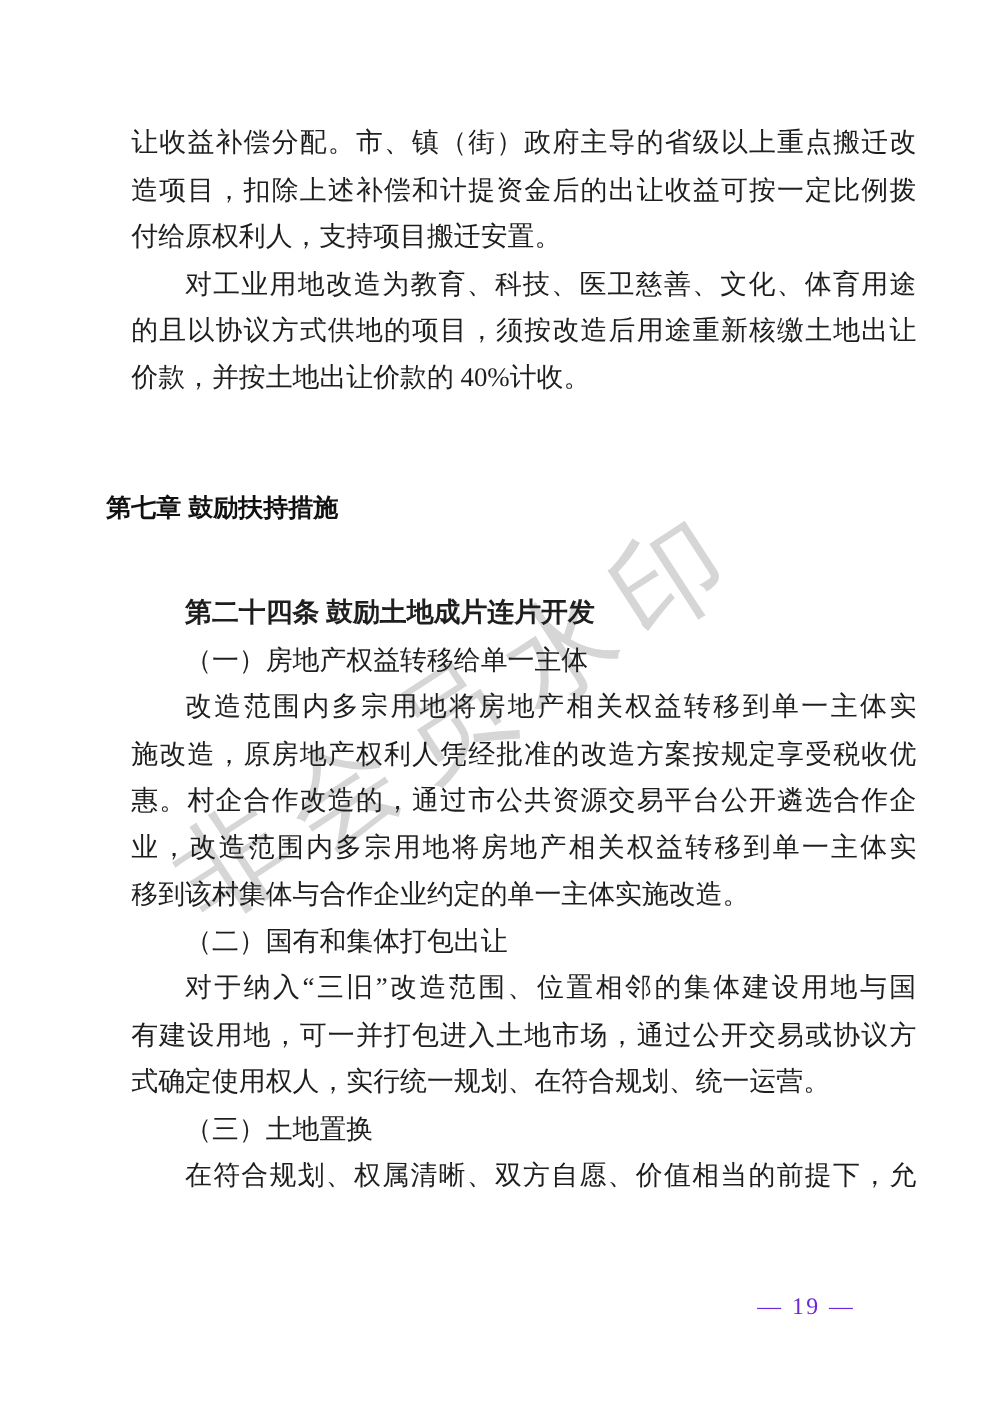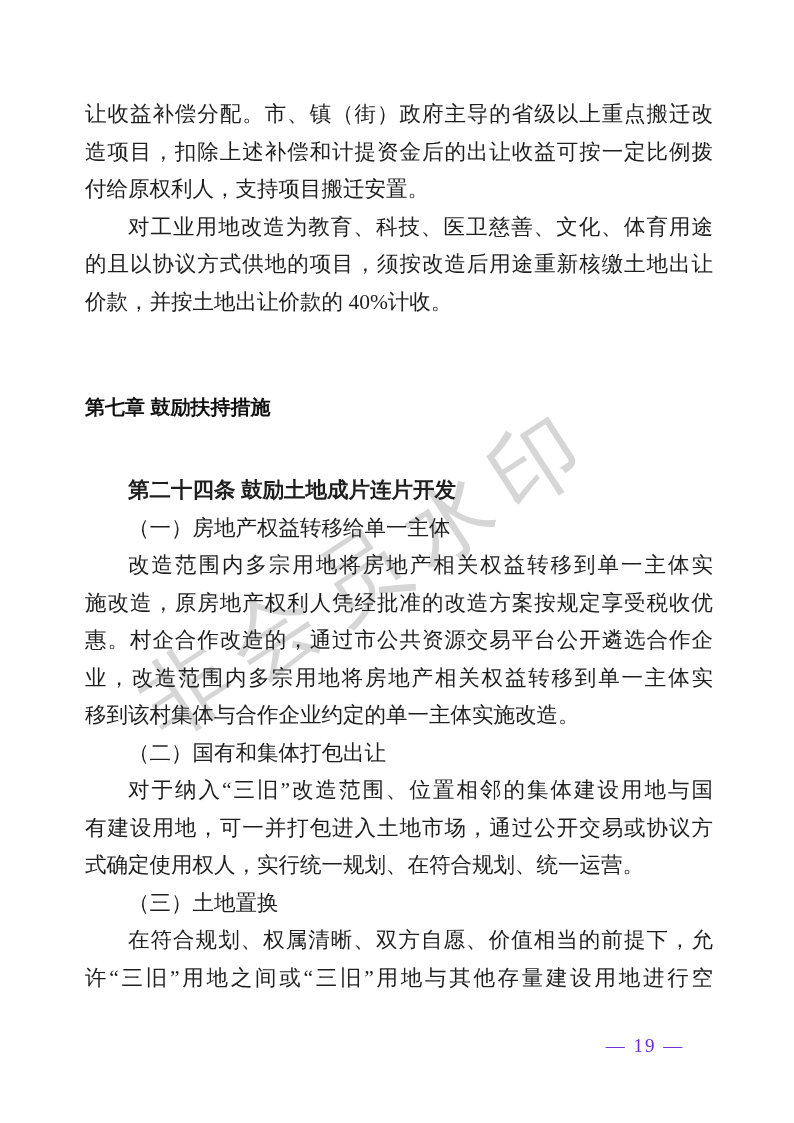--- a/index.html
+++ b/index.html
@@ -36,20 +36,21 @@
   .block1 { top: 96px; }
   .block2 { top: 472px; }
   .line {
     width: 628px;
     height: 37.5px;
     line-height: 37.5px;
     font-size: 21.5px;
     color: #1e1e1e;
     box-sizing: border-box;
     overflow: hidden;
+    margin-left: 20px;
   }
   .justify {
     text-align: justify;
     text-align-last: justify;
   }
   .indent { padding-left: 43px; }
   .bold { font-weight: bold; }
   .chapter-heading {
     position: absolute;
     top: 390px;
@@ -103,18 +104,17 @@
     <div class="line justify">施改造，原房地产权利人凭经批准的改造方案按规定享受税收优</div>
     <div class="line justify">惠。村企合作改造的，通过市公共资源交易平台公开遴选合作企</div>
     <div class="line justify">业，改造范围内多宗用地将房地产相关权益转移到单一主体实</div>
     <div class="line">移到该村集体与合作企业约定的单一主体实施改造。</div>
     <div class="line indent">（二）国有和集体打包出让</div>
     <div class="line indent justify">对于纳入“三旧”改造范围、位置相邻的集体建设用地与国</div>
     <div class="line justify">有建设用地，可一并打包进入土地市场，通过公开交易或协议方</div>
     <div class="line">式确定使用权人，实行统一规划、在符合规划、统一运营。</div>
     <div class="line indent">（三）土地置换</div>
     <div class="line indent justify">在符合规划、权属清晰、双方自愿、价值相当的前提下，允</div>
-    <div class="line justify">许“三旧”用地之间或“三旧”用地与其他存量建设用地进行空</div>
   </div>
 
   <div class="page-number">— 19 —</div>
 
 </div>
 
 </body></html>

